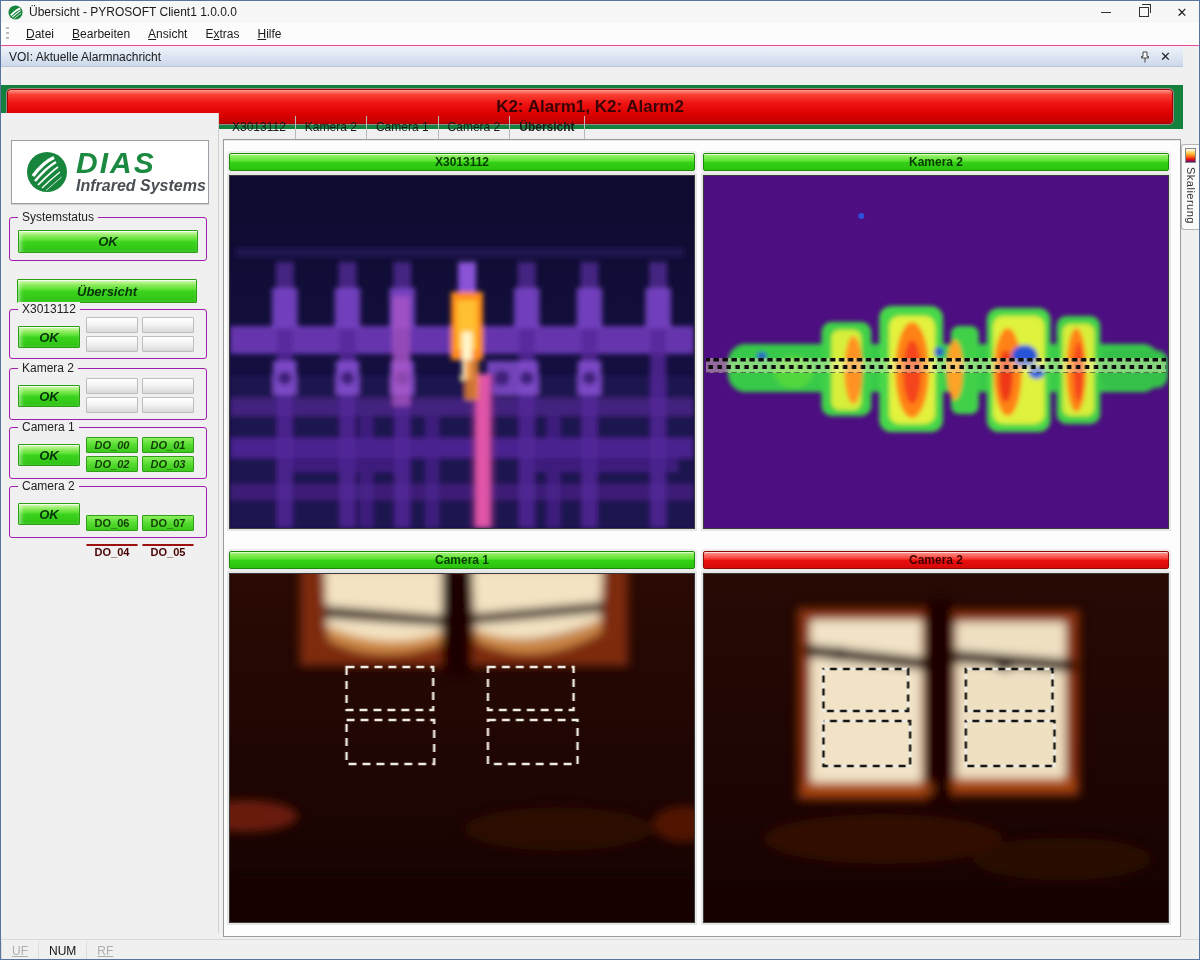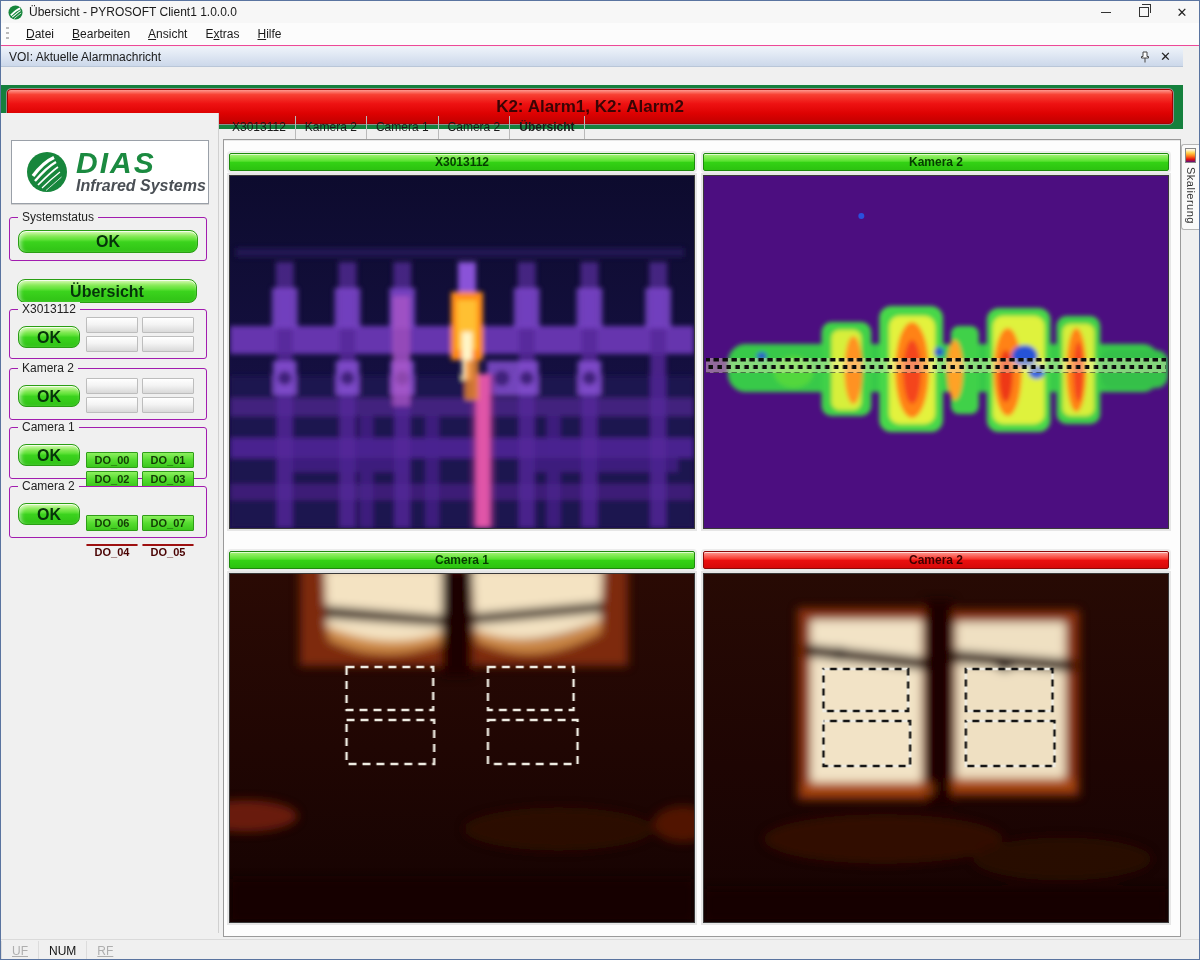--- a/index.html
+++ b/index.html
@@ -47,24 +47,24 @@
   .side-header span{margin-left:6px;flex:1;}
   .side-header .pin-icon{margin-right:8px;}
   .logo-box{position:absolute;left:10px;top:27px;width:196px;height:62px;background:#fff;
             border:1px solid #9aa0a8;box-shadow:0 1px 0 #cfcfcf;display:flex;align-items:center;font-style:italic;}
   .logo-swirl{margin-left:14px;}
   .logo-textwrap{margin-left:8px;}
   .logo-name{font-size:30px;font-weight:bold;color:#1b8a40;letter-spacing:2px;line-height:28px;}
   .logo-sub{font-size:16px;font-weight:bold;color:#4a4f55;margin-top:0px;}
   .groupbox{position:absolute;left:8px;width:198px;border:1px solid #a21caf;border-radius:3px;box-sizing:border-box;}
   .group-label{position:absolute;top:-8px;left:8px;background:#f0f0f0;padding:0 4px;font-size:12px;color:#222;}
-  .btn-green{border:1px solid #2a9e14;border-radius:8px;box-sizing:border-box;
+  .btn-green{border:1px solid #2a9e14;border-radius:1px;box-sizing:border-box;
              background:linear-gradient(#b9f57f 0%,#62e33a 40%,#3bd31d 52%,#2fc215 100%);
              box-shadow:inset 0 1px 0 rgba(255,255,255,.75), inset 2px 2px 4px rgba(255,255,255,.55);
-             font-size:16px;font-weight:bold;color:#06330a;text-align:center;}
+             font-size:13px;font-weight:bold;color:#06330a;text-align:center;font-style:italic;}
   .sys-ok{position:absolute;left:8px;top:12px;width:180px;height:23px;line-height:22px;}
   .overview-btn{position:absolute;left:16px;top:266px;width:180px;height:24px;line-height:23px;}
   .grp-ok{position:absolute;left:8px;top:16px;width:62px;height:22px;line-height:21px;}
   .ind-grid{position:absolute;left:76px;top:7px;display:grid;grid-template-columns:52px 52px;
             grid-auto-rows:16px;gap:3px 4px;}
   .ind{border:1px solid #bdbdbd;border-radius:1px;box-sizing:border-box;font-size:11px;font-weight:bold;
        text-align:center;line-height:14px;}
   .ind.empty{background:linear-gradient(#ffffff 0%,#f4f4f4 45%,#d9d9d9 100%);box-shadow:inset 0 1px 0 #fff;}
   .ind.on{background:linear-gradient(#8df05f 0%,#55dc30 50%,#3cc81c 100%);border-color:#2f9e18;color:#123c04;}
   .ind.alarm{background:linear-gradient(#fa6a5e 0%,#ef1c10 55%,#d90d04 100%);border-color:#9e1010;color:#4a0303;margin-top:48px;}
@@ -193,21 +193,21 @@
         <div class="ind empty"></div>
         <div class="ind empty"></div>
         <div class="ind empty"></div>
         <div class="ind empty"></div>
       </div>
     </div>
 
     <div class="groupbox" style="top:314px;height:52px;">
       <span class="group-label">Camera 1</span>
       <div class="btn-green grp-ok">OK</div>
-      <div class="ind-grid" style="top:24px;">
+      <div class="ind-grid" style="top:9px;font-style:italic;">
         <div class="ind on">DO_00</div>
         <div class="ind on">DO_01</div>
         <div class="ind on">DO_02</div>
         <div class="ind on">DO_03</div>
       </div>
     </div>
 
     <div class="groupbox" style="top:373px;height:52px;">
       <span class="group-label">Camera 2</span>
       <div class="btn-green grp-ok">OK</div>

